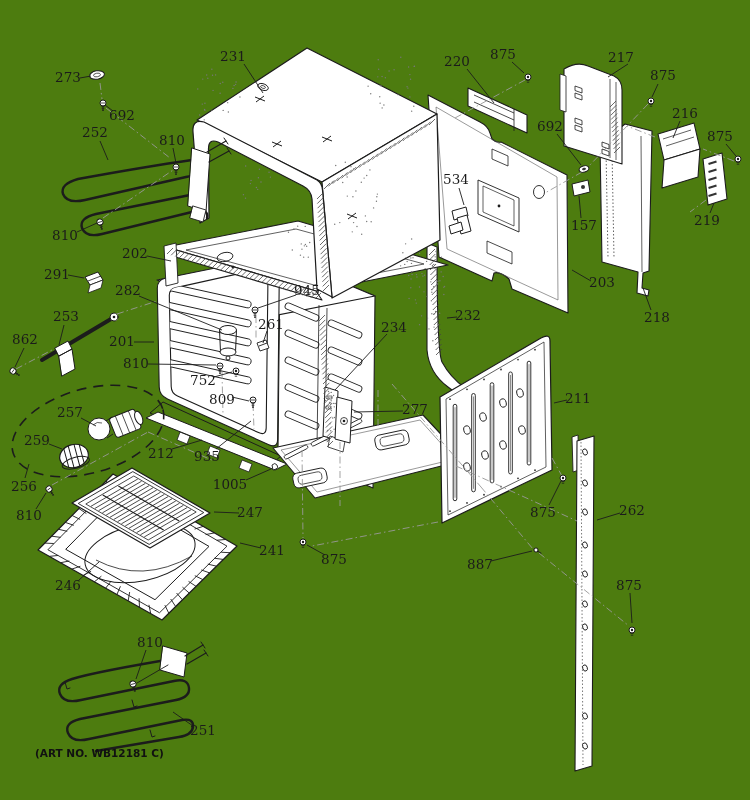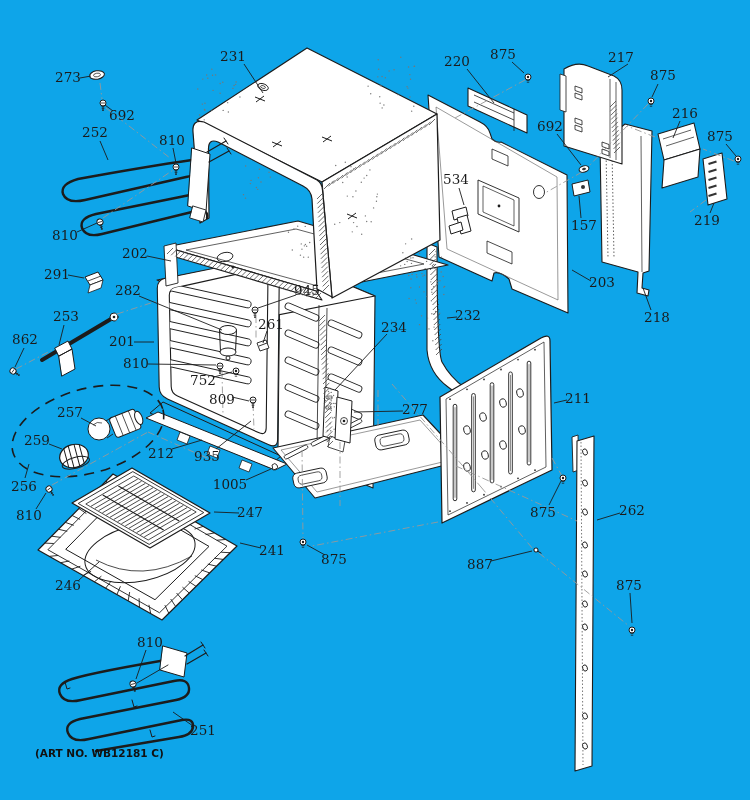--- a/index.html
+++ b/index.html
@@ -1,16 +1,16 @@
 <!DOCTYPE html>
 <html><head>
 <meta charset="utf-8">
 <style>
   html,body{margin:0;padding:0;background:#fff;}
-  #stage{position:relative;width:750px;height:800px;background:#0ea5e9;overflow:hidden;
+  #stage{position:relative;width:750px;height:800px;background:#4d7c0f;overflow:hidden;
          font-family:"DejaVu Serif","Liberation Serif",serif;}
   svg{position:absolute;left:0;top:0;}
   .part-label{font-family:"DejaVu Serif","Liberation Serif",serif;font-size:13.5px;fill:#1b1b1b;}
   .artno{font-family:"DejaVu Sans","Liberation Sans",sans-serif;font-size:10.5px;font-weight:bold;fill:#111;}
 </style>
 </head>
 <body>
 
 <div id="stage">
 <svg id="dwg" width="750" height="800" viewBox="0 0 750 800">

